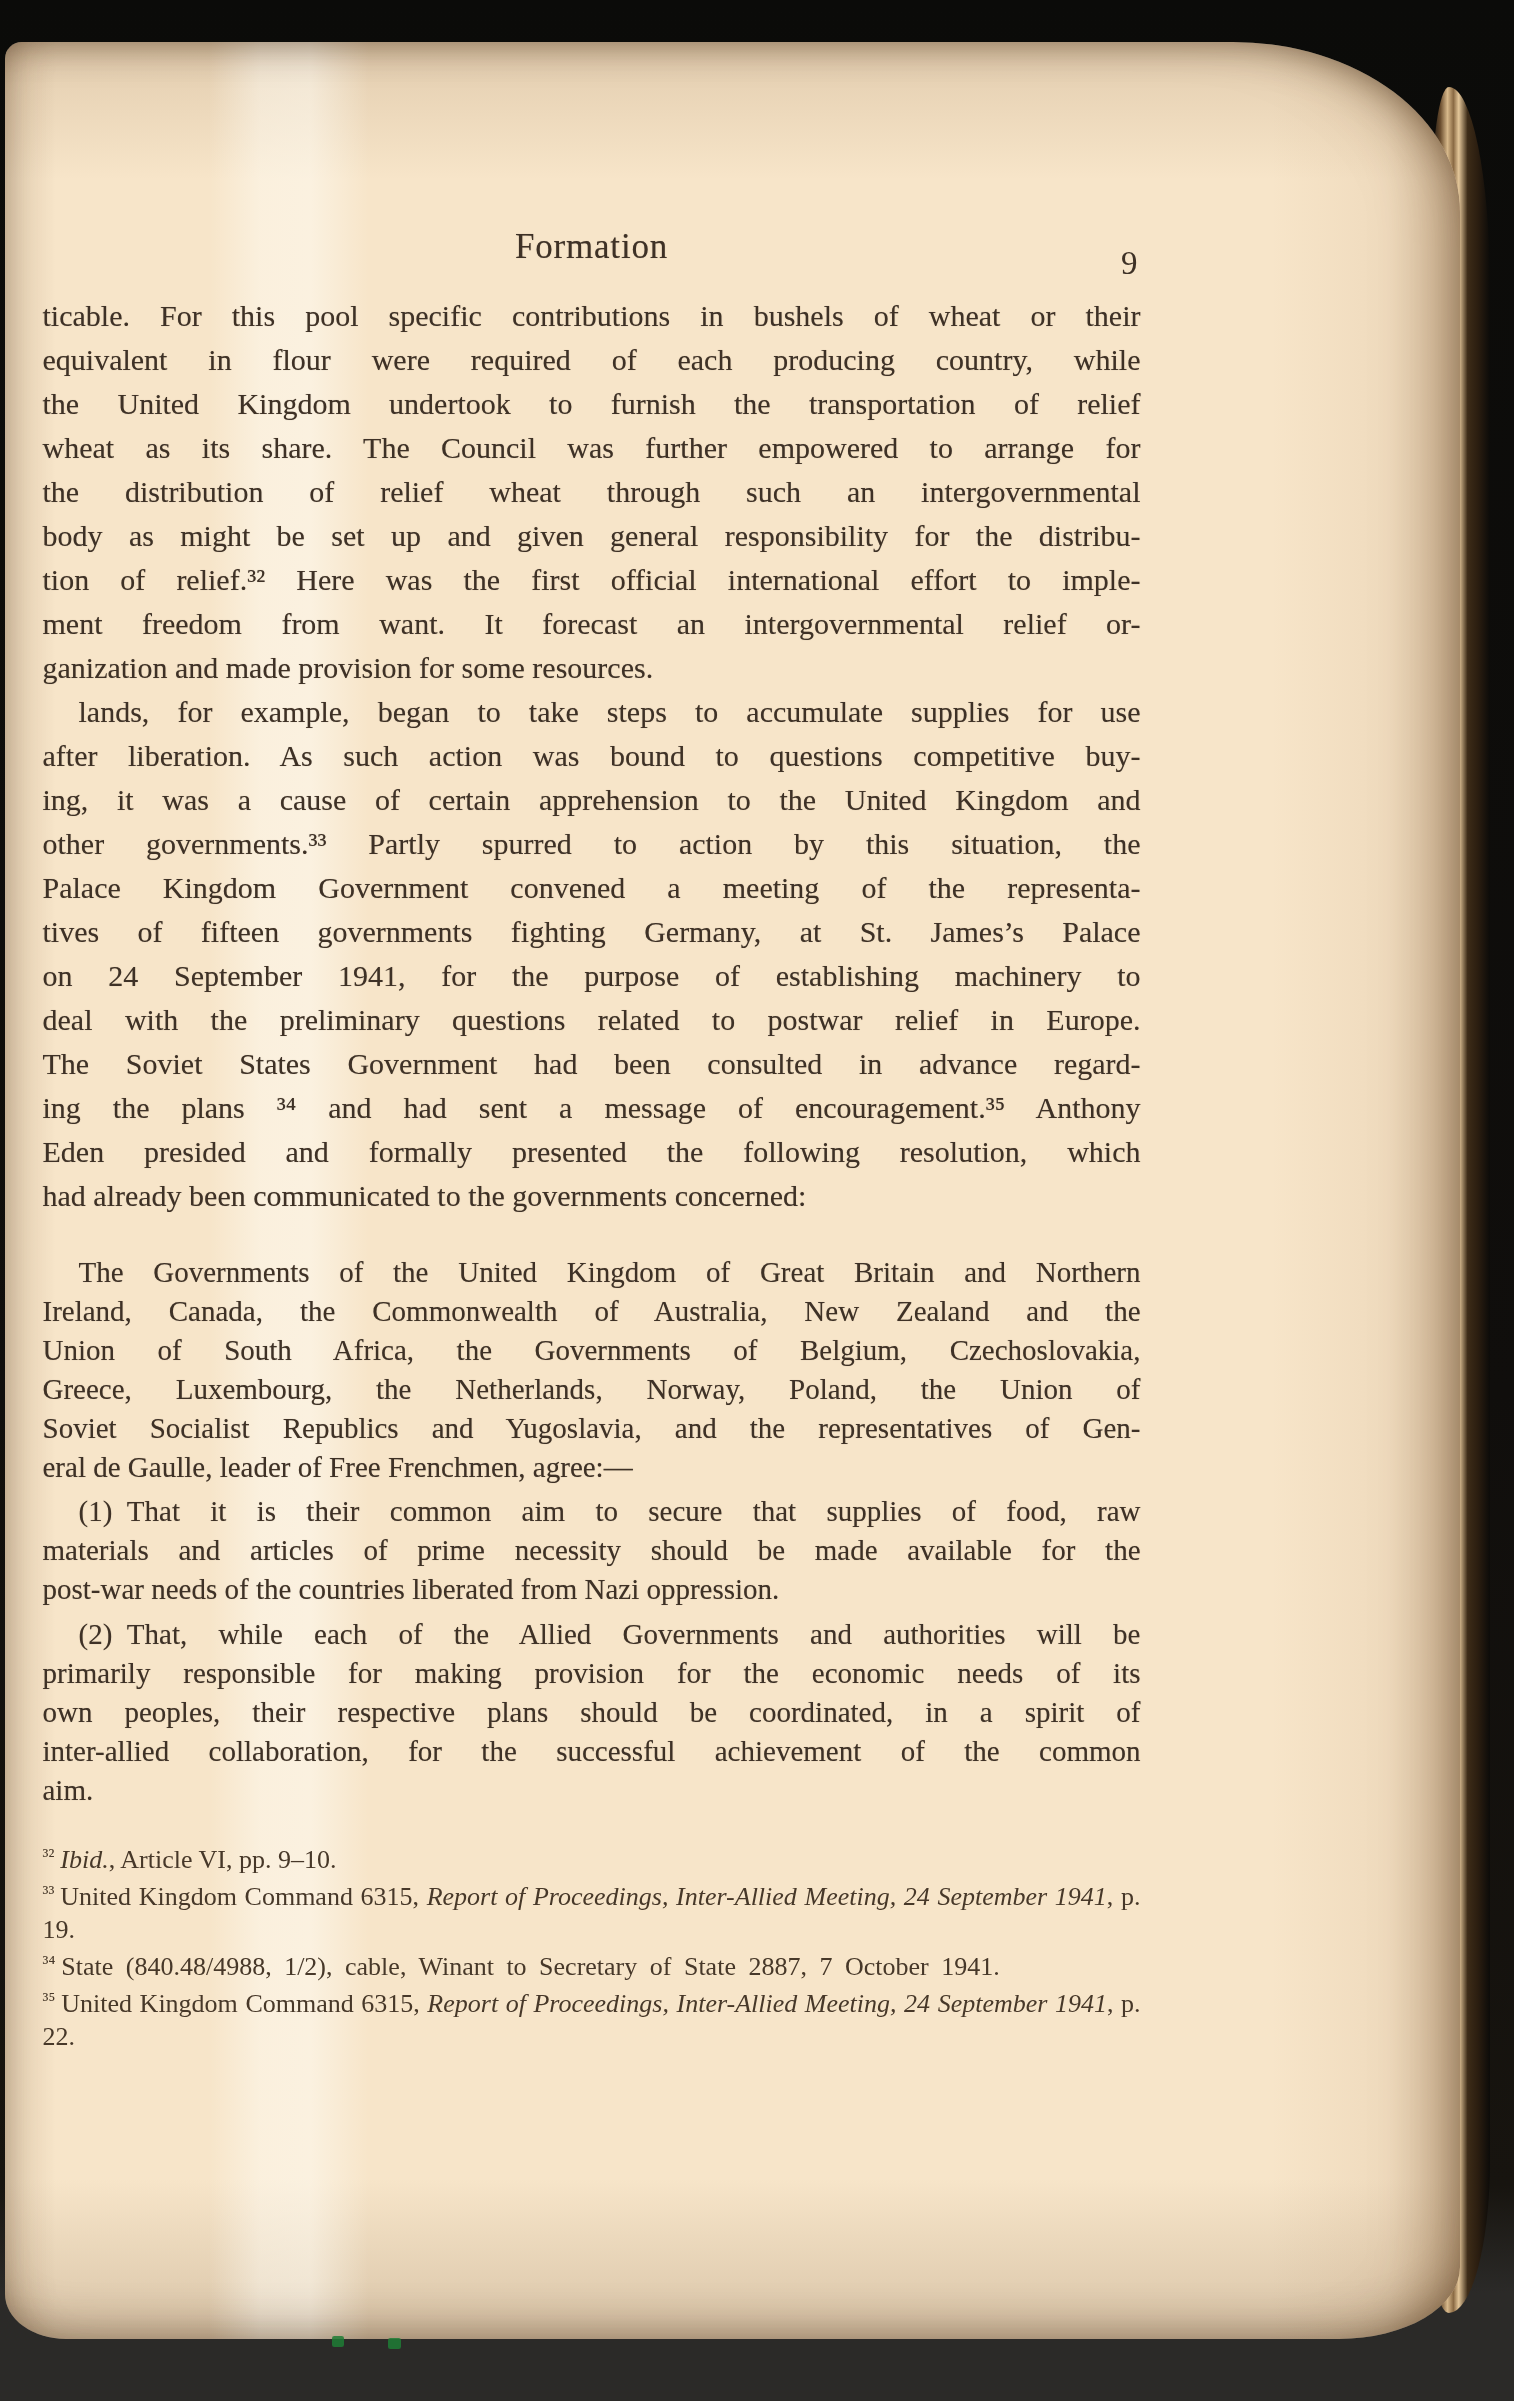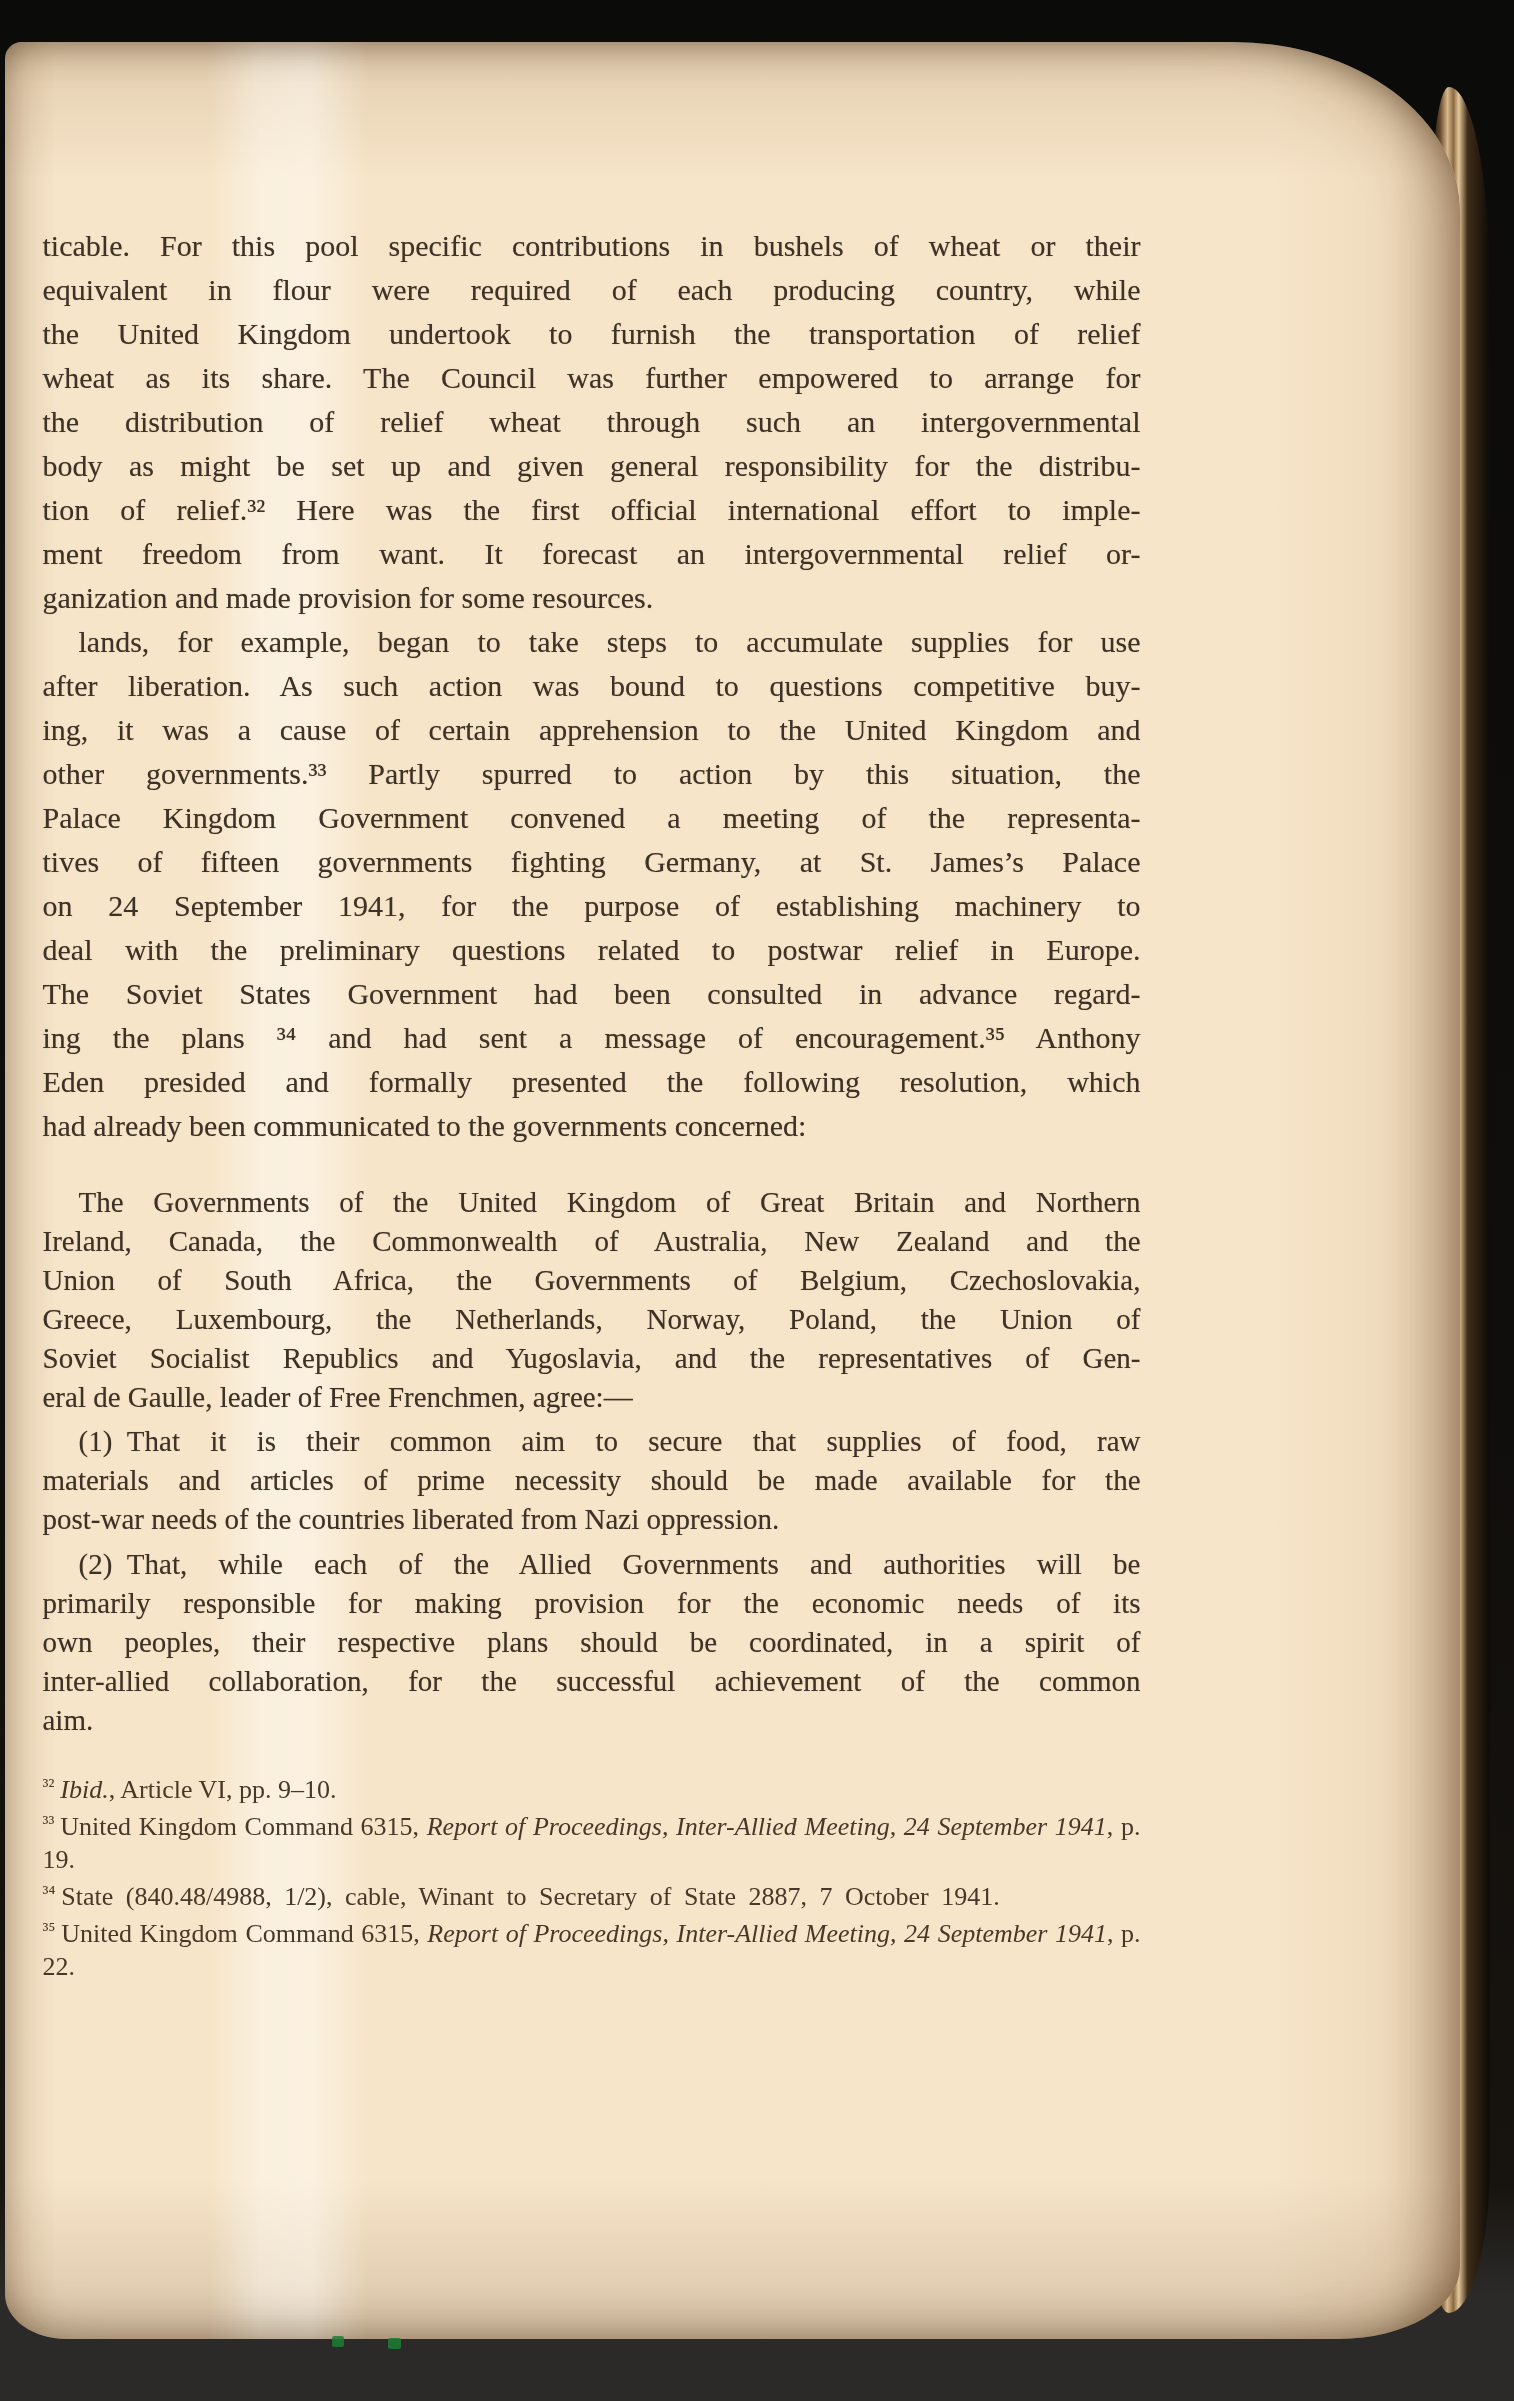--- a/index.html
+++ b/index.html
@@ -30,21 +30,21 @@
   .content{position:absolute;left:38px;top:182px;width:1098px;color:var(--ink,#3e3126);}
   .running-head{position:relative;height:55px;}
   .rh-title{
     text-align:center;font-size:35px;line-height:45px;letter-spacing:0.8px;
     text-shadow:0 0 0.8px rgba(62,49,38,.45);
   }
   .rh-num{position:absolute;right:3px;top:23px;font-size:33px;line-height:33px;}
   .line{text-align:justify;text-align-last:justify;}
   .para div.line:last-of-type{text-align-last:left;}
   .para.indent div.line:first-of-type{padding-left:36px;}
-  .body-block{font-size:30px;font-family:Liberation Serif, serif;}
+  .body-block{margin-top:15px;font-size:30px;font-family:Liberation Serif, serif;}
   .body-block .line{line-height:44px;height:44px;}
   .quote-block{margin-top:35px;font-size:29px;}
   .quote-block .para{margin-bottom:5.3px;}
   .quote-block .line{line-height:39px;height:39px;}
   .body-block,.quote-block{text-shadow:0 0 0.8px rgba(62,49,38,.4);}
   .footnotes{margin-top:29px;font-size:26px;color:var(--ink-light,#473829);}
   .footnote{line-height:33px;text-align:justify;text-align-last:left;}
   .footnote:nth-of-type(3){word-spacing:6px;}
   .fn-marker{font-size:19.7px;vertical-align:6px;margin-right:6px;}
   .it{font-style:italic;}
@@ -54,20 +54,24 @@
 </style>
 </head>
 <body>
 
 <div class="screen">
   <div class="page-edge"></div>
 
   <div class="page">
     <div class="content">
 
+      <div class="running-head">
+        <div class="rh-title">Formation</div>
+        <div class="rh-num">9</div>
+      </div>
 
       <div class="body-block">
 
           <div class="para">
 
               <div class="line">ticable. For this pool specific contributions in bushels of wheat or their</div>
 
               <div class="line">equivalent in flour were required of each producing country, while</div>
 
               <div class="line">the United Kingdom undertook to furnish the transportation of relief</div>

